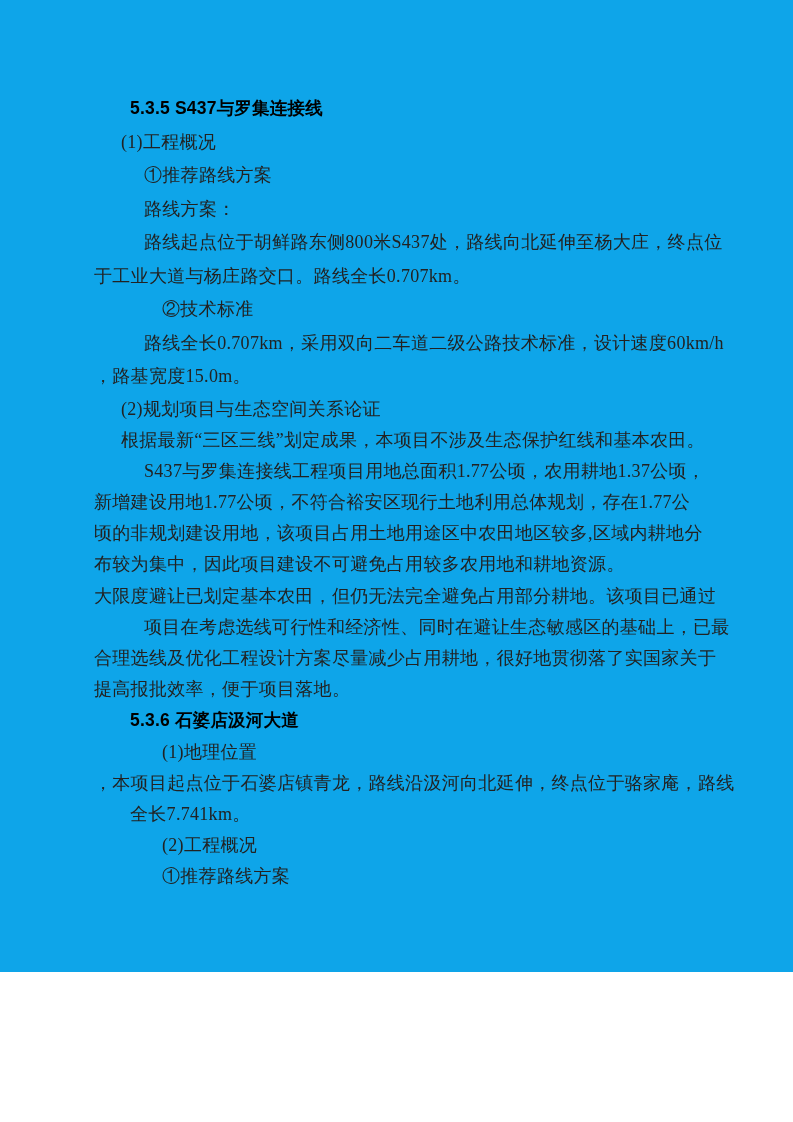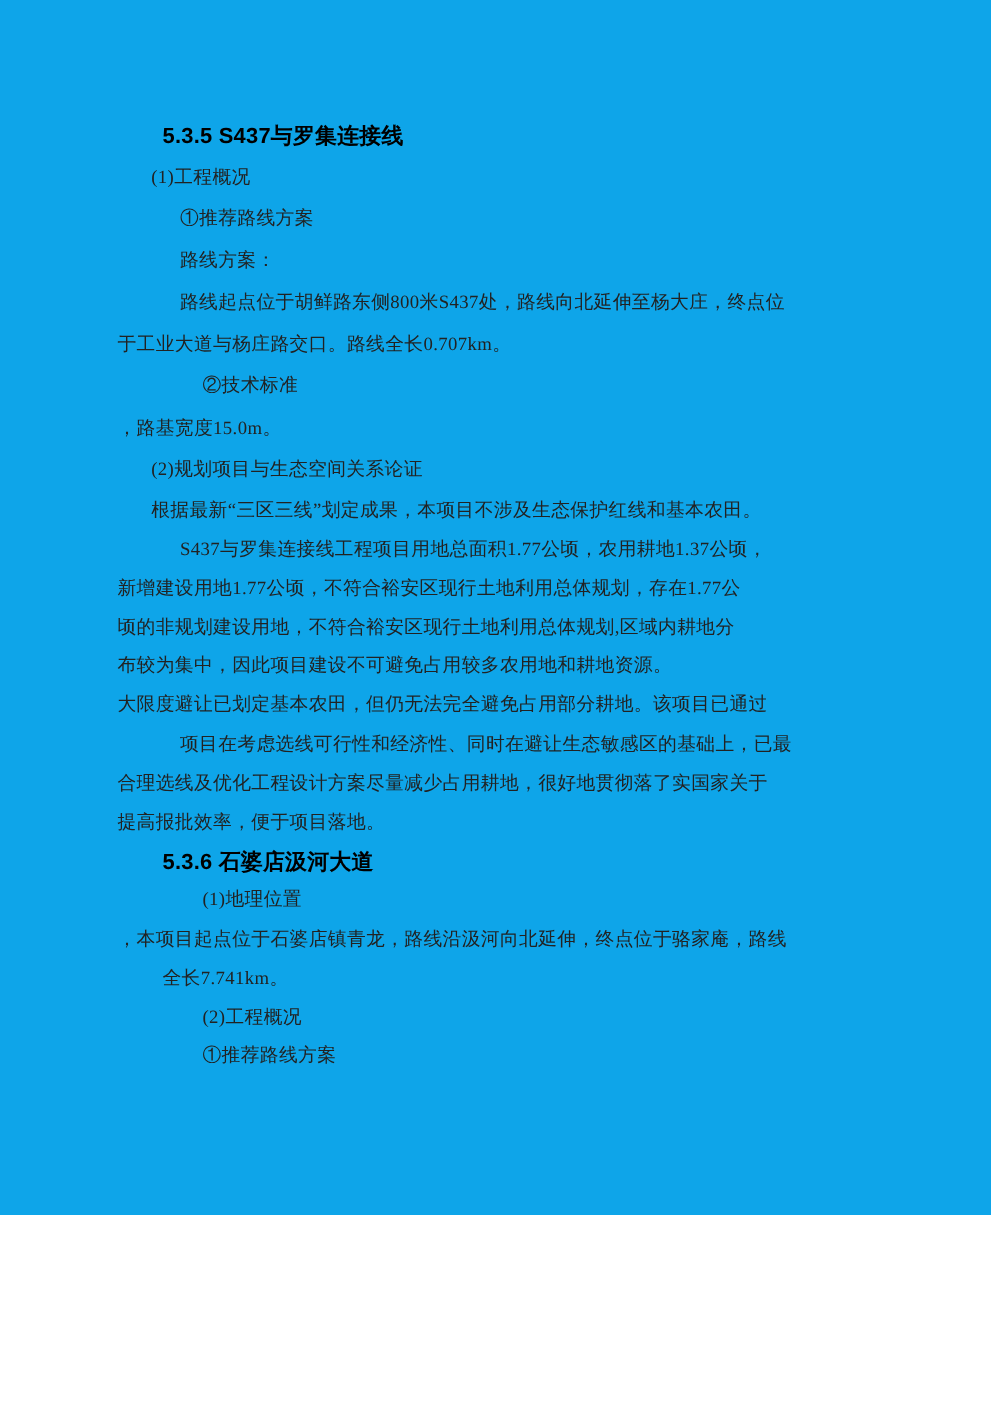--- a/index.html
+++ b/index.html
@@ -16,21 +16,21 @@
     font-family: "Liberation Serif", "DejaVu Serif", serif;
   }
   .content {
     position: absolute;
     left: 94px;
     top: 92px;
     width: 625px;
     color: #222222;
   }
   .line {
-    font-size: 15px;
+    font-size: 18px;
     line-height: 31.2px;
     height: 31.2px;
     letter-spacing: 0.3px;
     white-space: nowrap;
     color: #222222;
   }
   
   .content .line:nth-of-type(-n+9) {
     line-height: 33.5px;
     height: 33.5px;
@@ -73,33 +73,34 @@
   <div class="line line-i2">①推荐路线方案</div>
 
   <div class="line line-i2">路线方案：</div>
 
   <div class="line line-i2">路线起点位于胡鲜路东侧800米S437处，路线向北延伸至杨大庄，终点位</div>
 
   <div class="line line-i0">于工业大道与杨庄路交口。路线全长0.707km。</div>
 
   <div class="line line-i3">②技术标准</div>
 
+  <div class="line line-i2">路线全长0.707km，采用双向二车道二级公路技术标准，设计速度60km/h</div>
 
   <div class="line line-i0">，路基宽度15.0m。</div>
 
   <div class="line line-i1">(2)规划项目与生态空间关系论证</div>
 
   <div class="line line-i1">根据最新“三区三线”划定成果，本项目不涉及生态保护红线和基本农田。</div>
 
 
   <div class="line line-i2">S437与罗集连接线工程项目用地总面积1.77公顷，农用耕地1.37公顷，</div>
 
   <div class="line line-i0">新增建设用地1.77公顷，不符合裕安区现行土地利用总体规划，存在1.77公</div>
 
-  <div class="line line-i0">顷的非规划建设用地，不符合裕安区现行土地利用总体规划,区域内耕地分</div>
+  <div class="line line-i0">顷的非规划建设用地，该项目占用土地用途区中农田地区较多,区域内耕地分</div>
 
   <div class="line line-i0">布较为集中，因此项目建设不可避免占用较多农用地和耕地资源。</div>
 
   <div class="line line-i0">大限度避让已划定基本农田，但仍无法完全避免占用部分耕地。该项目已通过</div>
 
   <div class="line line-i2">项目在考虑选线可行性和经济性、同时在避让生态敏感区的基础上，已最</div>
 
   <div class="line line-i0">合理选线及优化工程设计方案尽量减少占用耕地，很好地贯彻落了实国家关于</div>
 
 

